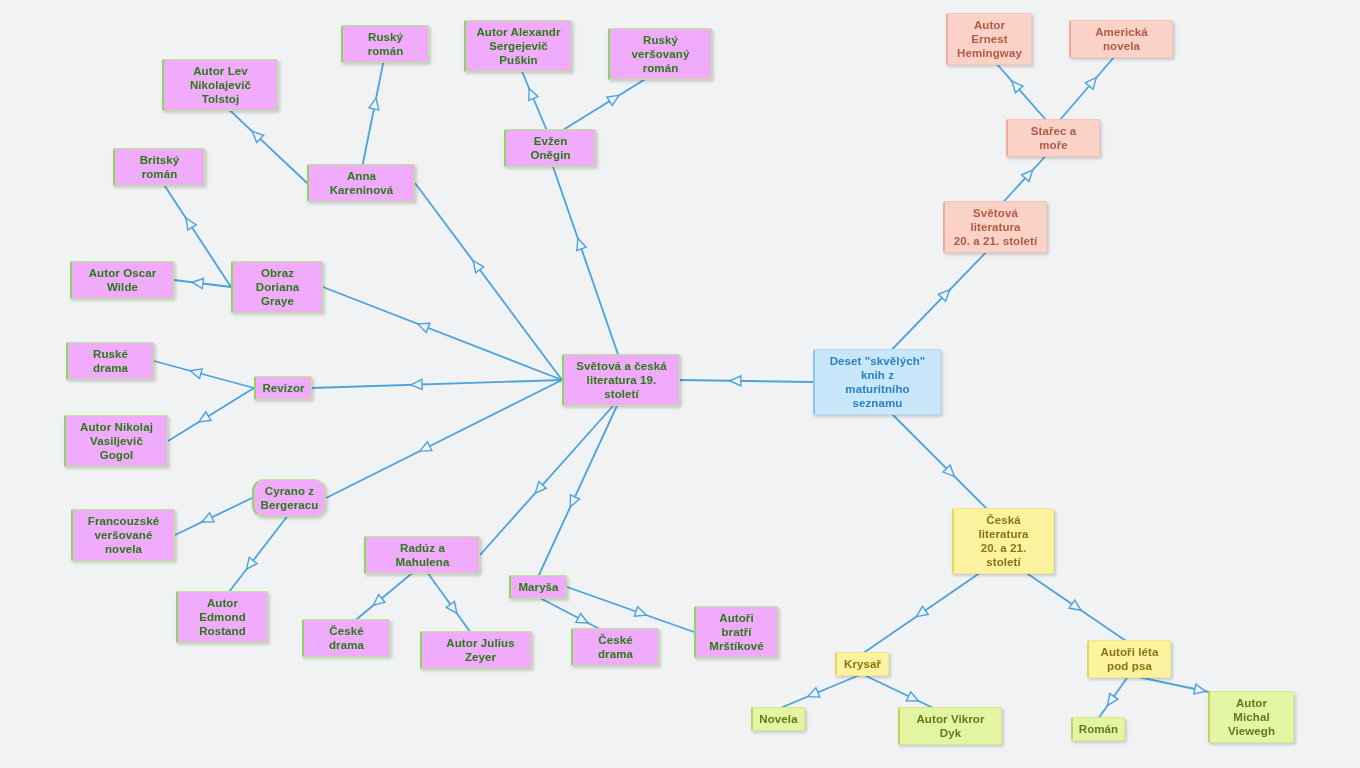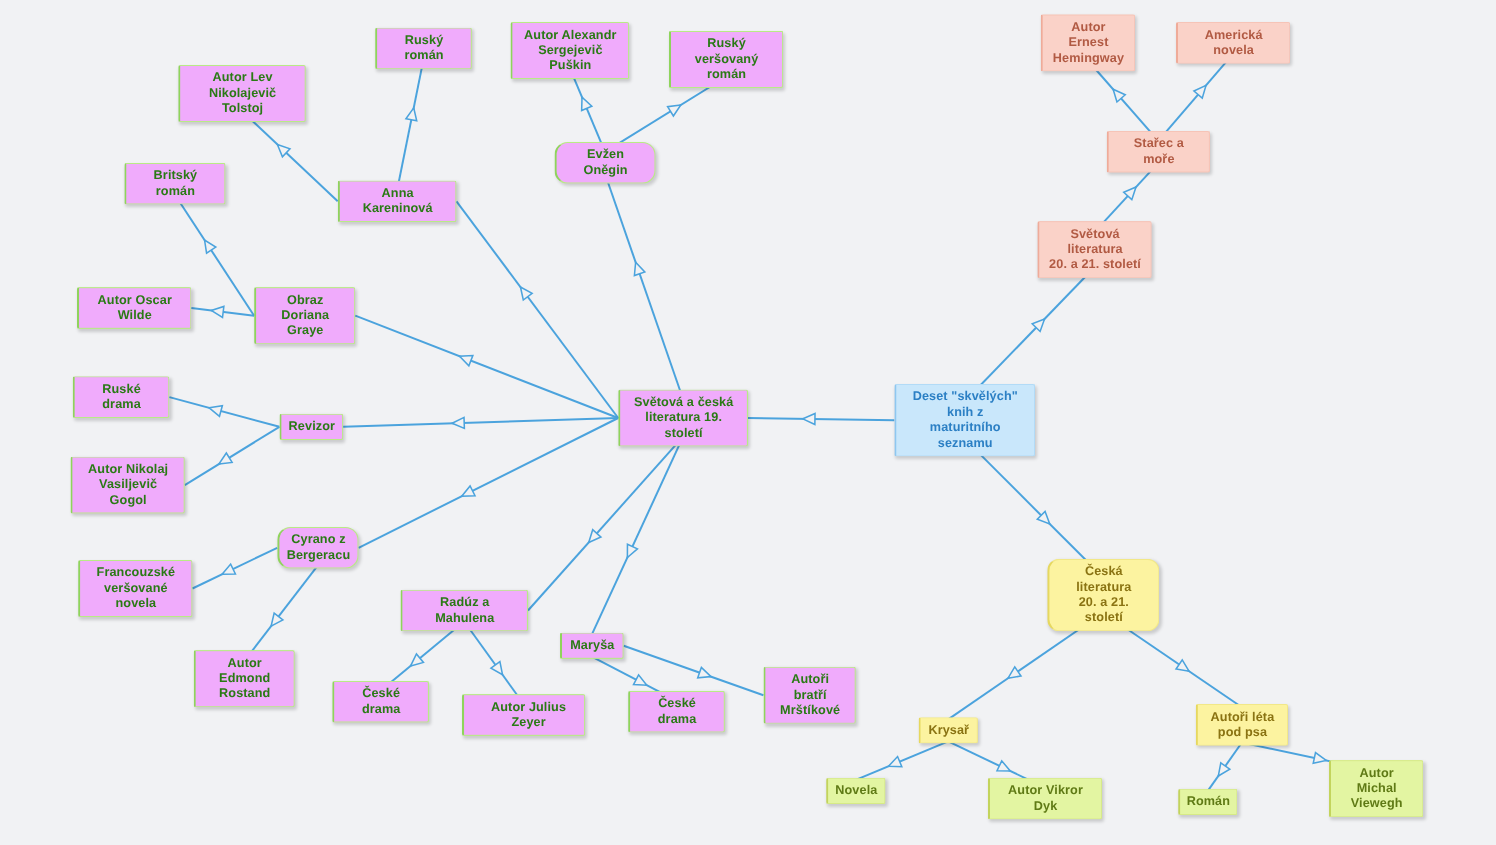--- a/index.html
+++ b/index.html
@@ -216,31 +216,31 @@
         <path d="M 6,0 L -5,-5 L -5,5 Z" fill="#f1f2f4" stroke="#4ba3dd" stroke-width="1.4" stroke-linejoin="miter" transform="translate(1199.76,690.08) rotate(12.030596096537868)"></path>
       </g>
     </svg>
   <div id="node-layer">
       <div class="node theme-blue" style="left: 877px; top: 382px; width: 128px; min-height: 34px;">Deset "skvělých" knih z
 maturitního seznamu</div>
       <div class="node theme-green" style="left: 621px; top: 380px; width: 118px; min-height: 34px;">Světová a česká
 literatura 19. století</div>
       <div class="node theme-pink" style="left: 995px; top: 227px; width: 104px; min-height: 32px;">Světová literatura
 20. a 21. století</div>
-      <div class="node theme-yellow" style="left: 1003px; top: 541px; width: 102px; min-height: 32px; border-radius: 11px;">Česká literatura
+      <div class="node theme-yellow" style="left: 1003px; top: 541px; width: 102px; min-height: 32px;">Česká literatura
 20. a 21. století</div>
       <div class="node theme-green" style="left: 361px; top: 183px; width: 108px; min-height: 20px;">Anna Kareninová</div>
       <div class="node theme-green" style="left: 385px; top: 44px; width: 88px; min-height: 20px;">Ruský román</div>
       <div class="node theme-green" style="left: 220px; top: 85px; width: 116px; min-height: 32px;">Autor Lev
 Nikolajevič Tolstoj</div>
       <div class="node theme-green" style="left: 277px; top: 287px; width: 92px; min-height: 32px;">Obraz Doriana
 Graye</div>
       <div class="node theme-green" style="left: 159px; top: 167px; width: 92px; min-height: 20px;">Britský román</div>
       <div class="node theme-green" style="left: 122px; top: 280px; width: 104px; min-height: 20px;">Autor Oscar Wilde</div>
-      <div class="node theme-green" style="left: 550px; top: 148px; width: 92px; min-height: 20px; border-radius: 12px;">Evžen Oněgin</div>
+      <div class="node theme-green" style="left: 550px; top: 148px; width: 92px; min-height: 20px;">Evžen Oněgin</div>
       <div class="node theme-green" style="left: 518px; top: 46px; width: 108px; min-height: 32px;">Autor Alexandr
 Sergejevič Puškin</div>
       <div class="node theme-green" style="left: 660px; top: 54px; width: 104px; min-height: 32px;">Ruský veršovaný
 román</div>
       <div class="node theme-green" style="left: 283px; top: 388px; width: 58px; min-height: 20px;">Revizor</div>
       <div class="node theme-green" style="left: 110px; top: 361px; width: 88px; min-height: 20px;">Ruské drama</div>
       <div class="node theme-green" style="left: 116px; top: 441px; width: 104px; min-height: 32px;">Autor Nikolaj
 Vasiljevič Gogol</div>
       <div class="node theme-green" style="left: 289px; top: 498px; width: 74px; min-height: 32px; border-radius: 12px;">Cyrano z
 Bergeracu</div>

